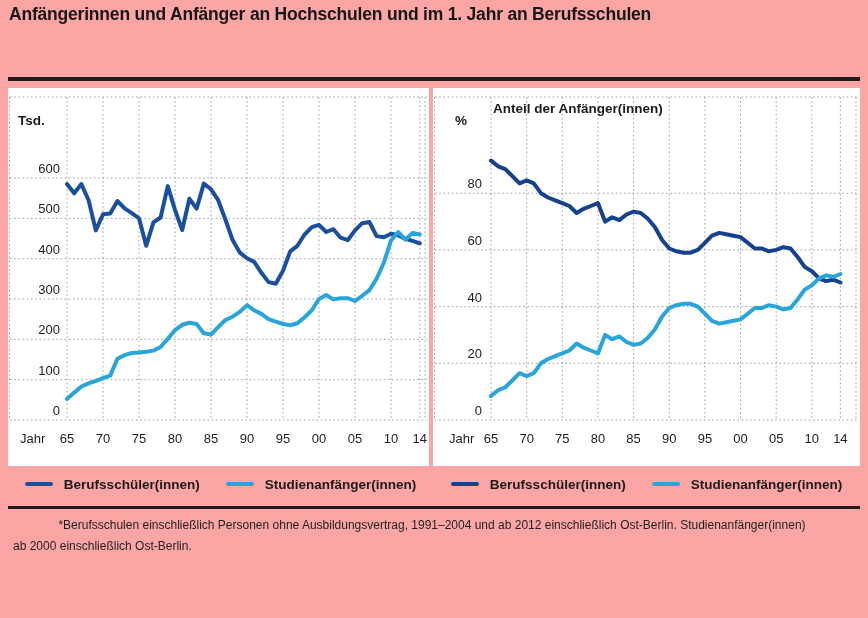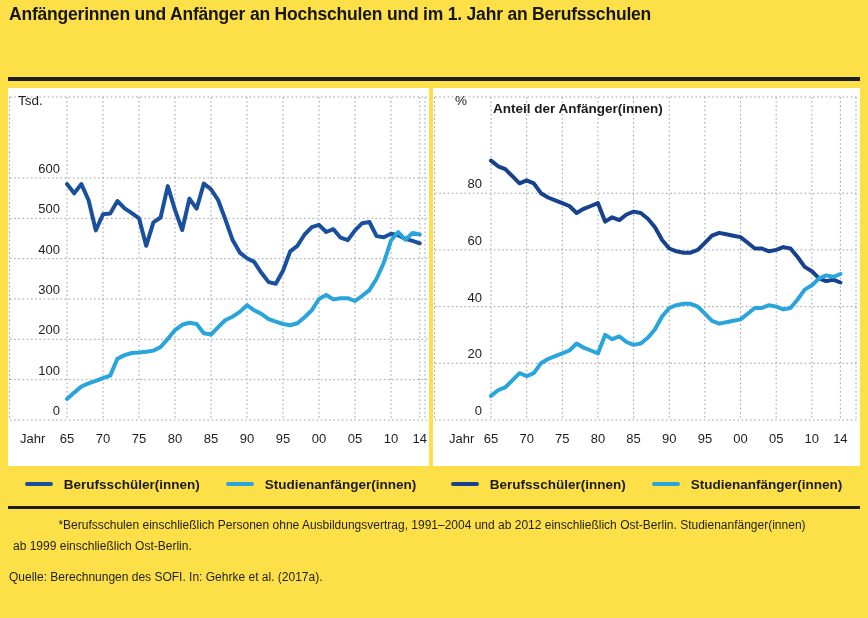--- a/index.html
+++ b/index.html
@@ -1,27 +1,27 @@
 <!DOCTYPE html>
 <html><head>
 <meta charset="utf-8">
 <style>
   html,body{margin:0;padding:0;}
-  .page{position:relative;width:868px;height:618px;background:#fde047;overflow:hidden;
+  .page{position:relative;width:868px;height:618px;background:#fca5a5;overflow:hidden;
         font-family:"Liberation Sans",sans-serif;color:#1b1b1b;}
   .title{position:absolute;left:9px;top:1px;font-size:17.5px;font-weight:bold;
          line-height:1.57;color:#161616;letter-spacing:-0.2px;margin:0;}
   .rule{position:absolute;left:8px;width:852px;background:#1d1d1d;}
   .rule-top{top:77px;height:4px;}
   .rule-bottom{top:506px;height:3px;}
   .panels{position:absolute;left:8px;top:88px;width:852px;height:378px;display:flex;gap:4px;}
   .panel{position:relative;background:#ffffff;}
   .panel-left{width:421px;}
   .panel-right{width:427px;}
-  .unit{position:absolute;top:5px;left:10px;font-size:13.5px;font-weight:normal;}
+  .unit{position:absolute;top:25px;left:10px;font-size:13.5px;font-weight:bold;}
   .panel-right .unit{left:22px;}
   .phead{position:absolute;top:13px;left:60px;font-size:13.5px;font-weight:bold;}
   .chart{position:absolute;left:0;top:0;}
   .legends{position:absolute;left:8px;top:468px;width:852px;height:32px;display:flex;}
   .legend{display:flex;align-items:center;justify-content:center;font-size:13.5px;}
   .legend-left{width:425px;}
   .legend-right{width:427px;}
   .sw{display:inline-block;width:28px;height:4px;border-radius:2px;margin-right:11px;}
   .legend .lab{margin-right:26px;font-weight:bold;}
   .legend .lab:last-child{margin-right:0;}
@@ -155,17 +155,16 @@
       <span class="lab">Berufsschüler(innen)</span>
       <span class="sw" id="sw11" style="background: rgb(41, 165, 220);"></span>
       <span class="lab">Studienanfänger(innen)</span>
     </div>
   </div>
 
   <div class="rule rule-bottom"></div>
 
   <footer>
     <p class="fn1">*Berufsschulen einschließlich Personen ohne Ausbildungsvertrag, 1991–2004 und ab 2012 einschließlich Ost-Berlin. Studienanfänger(innen)</p>
-    <p class="fn2">ab 1999 einschließlich Ost-Berlin.</p>
-    <p class="src">Quelle: Berechnungen des SOFI. In: Gehrke et al. (2017a).</p>
+    <p class="fn2">ab 2000 einschließlich Ost-Berlin.</p>
   </footer>
 
 </div>
 
 </body></html>

